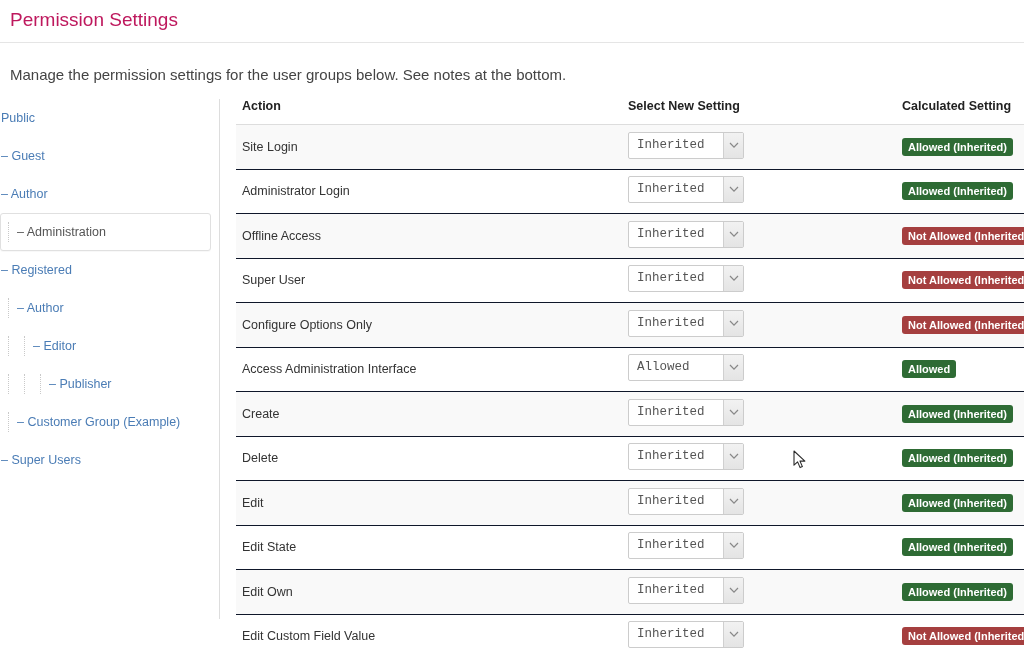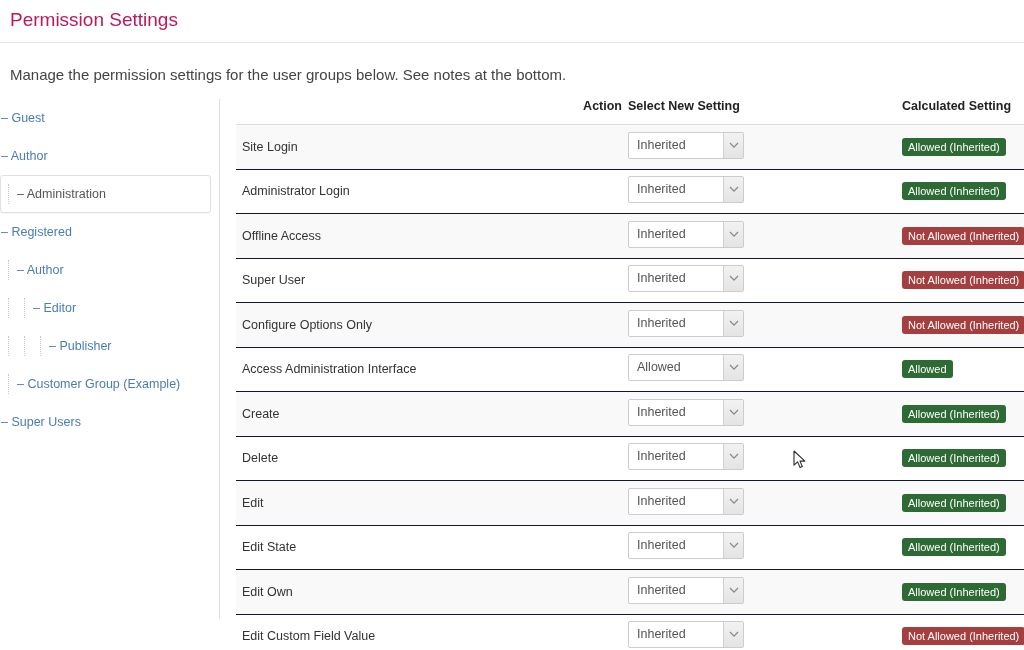--- a/index.html
+++ b/index.html
@@ -110,21 +110,21 @@
   }
   #perm-table th {
     text-align: left;
     font-size: 12.5px;
     font-weight: bold;
     color: #222222;
     padding: 0 0 11px 6px;
     border-bottom: 1px solid #dddddd;
     vertical-align: bottom;
   }
-  #perm-table th.col-action   { width: 380px; text-align: right; }
+  #perm-table th.col-action   { width: 380px; }
   #perm-table th.col-select   { width: 268px; }
   #perm-table th.col-calc     { width: 140px; }
 
   #perm-table td {
     font-size: 12.5px;
     color: #333333;
     padding: 0 0 0 6px;
     height: 43.5px;
     border-bottom: 1px solid #0f172a;
     vertical-align: middle;
@@ -136,20 +136,21 @@
   .select-box {
     position: relative;
     display: inline-block;
     width: 116px;
     height: 27px;
     background: #ffffff;
     border: 1px solid #cccccc;
     border-radius: 2px;
     box-sizing: border-box;
     cursor: pointer;
+    font-family: Liberation Mono, monospace;
   }
   .select-label {
     position: absolute;
     left: 8px;
     top: 0;
     line-height: 25px;
     font-size: 12.5px;
     color: #555555;
     white-space: nowrap;
   }
@@ -166,21 +167,21 @@
   .select-arrow svg {
     position: absolute;
     left: 5px;
     top: 9px;
   }
 
   
   .badge {
     display: inline-block;
     font-size: 11px;
-    font-weight: normal;
+    font-weight: bold;
     color: #ffffff;
     padding: 3px 6px 3px 6px;
     border-radius: 3px;
     line-height: 12px;
     white-space: nowrap;
   }
   .badge.allowed     { background: #2e6b34; }
   .badge.not-allowed { background: #a53f3f; }
 
   
@@ -195,20 +196,21 @@
 
 <div id="page-title-bar">
   <div id="page-title">Permission Settings</div>
 </div>
 
 <div id="description">Manage the permission settings for the user groups below. See notes at the bottom.</div>
 
 <div id="layout">
 
   <div id="sidebar">
+      <div class="group-item"><span class="guides"></span><span class="glabel">Public</span></div>
       <div class="group-item"><span class="guides"></span><span class="glabel">– Guest</span></div>
       <div class="group-item"><span class="guides"></span><span class="glabel">– Author</span></div>
       <div class="group-item active"><span class="guides"><span class="guide"></span></span><span class="glabel">– Administration</span></div>
       <div class="group-item"><span class="guides"></span><span class="glabel">– Registered</span></div>
       <div class="group-item"><span class="guides"><span class="guide"></span></span><span class="glabel">– Author</span></div>
       <div class="group-item"><span class="guides"><span class="guide"></span><span class="guide"></span></span><span class="glabel">– Editor</span></div>
       <div class="group-item"><span class="guides"><span class="guide"></span><span class="guide"></span><span class="guide"></span></span><span class="glabel">– Publisher</span></div>
       <div class="group-item"><span class="guides"><span class="guide"></span></span><span class="glabel">– Customer Group (Example)</span></div>
       <div class="group-item"><span class="guides"></span><span class="glabel">– Super Users</span></div>
     </div>

